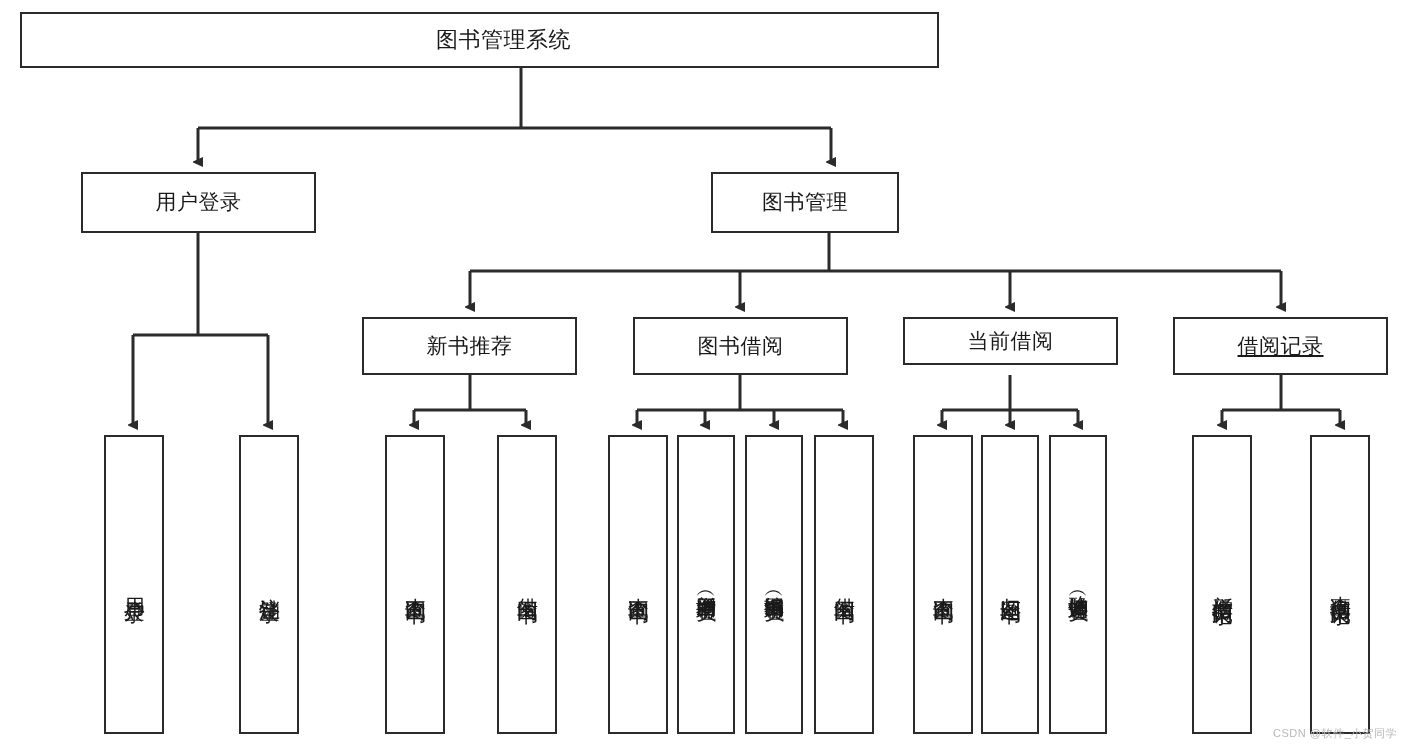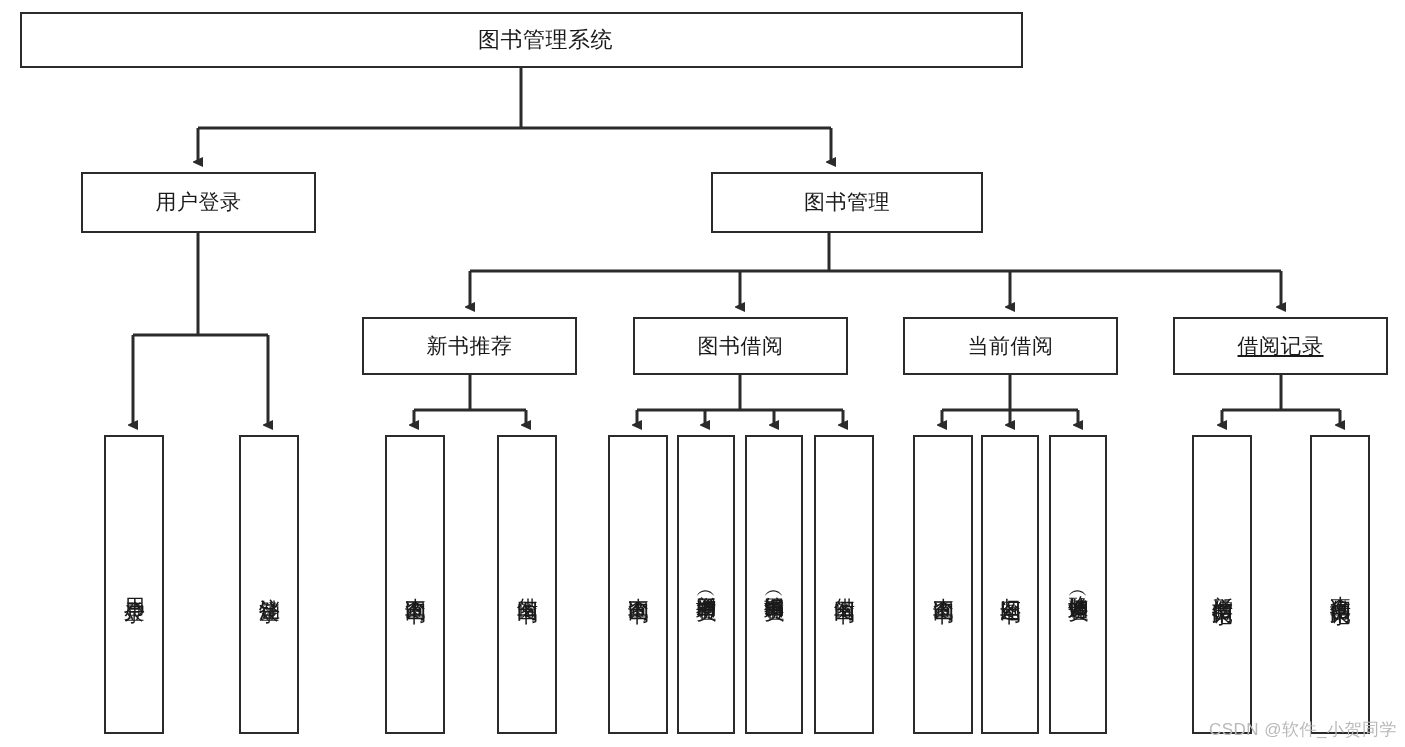--- a/index.html
+++ b/index.html
@@ -56,21 +56,21 @@
     text-align: center;
   }
   .node.leaf.tall .label {
     font-size: 20px;
     letter-spacing: 1px;
   }
   .watermark {
     position: absolute;
     right: 8px;
     bottom: 6px;
-    font-size: 17px;
+    font-size: 11px;
     color: #b9b9b9;
     letter-spacing: 0.5px;
     z-index: 5;
     white-space: nowrap;
   }
 </style>
 </head>
 <body>
 
 <div id="canvas">
@@ -119,38 +119,38 @@
       <path d="M1010,410 L1010,425" marker-end="url(#arrow)"></path>
       <path d="M1078,410 L1078,425" marker-end="url(#arrow)"></path>
 
       <path d="M1281,375 L1281,410"></path>
       <path d="M1222,410 L1340,410"></path>
       <path d="M1222,410 L1222,425" marker-end="url(#arrow)"></path>
       <path d="M1340,410 L1340,425" marker-end="url(#arrow)"></path>
     </g>
   </svg>
 
-  <div class="node root" style="left:20px; top:12px; width:1003px; height:56px;padding-left:48px;">
+  <div class="node root" style="left:20px; top:12px; width:919px; height:56px;padding-left:48px;">
     <span class="label">图书管理系统</span>
   </div>
 
   <div class="node" style="left:81px; top:172px; width:235px; height:61px;">
     <span class="label">用户登录</span>
   </div>
-  <div class="node" style="left:711px; top:172px; width:272px; height:61px;justify-content:center;">
+  <div class="node" style="left:711px; top:172px; width:188px; height:61px;justify-content:center;">
     <span class="label">图书管理</span>
   </div>
 
   <div class="node" style="left:633px; top:317px; width:215px; height:58px;">
     <span class="label">图书借阅</span>
   </div>
   <div class="node" style="left:362px; top:317px; width:215px; height:58px;">
     <span class="label">新书推荐</span>
   </div>
-  <div class="node" style="left:903px; top:317px; width:215px; height:58px;">
+  <div class="node" style="left:903px; top:317px; width:215px; height:48px;">
     <span class="label">当前借阅</span>
   </div>
   <div class="node" style="left:1173px; top:317px; width:215px; height:58px;text-decoration:underline;">
     <span class="label">借阅记录</span>
   </div>
 
   <div class="node leaf" style="left:104px; top:435px; width:60px; height:299px;">
     <span class="label">用户登录</span>
   </div>
   <div class="node leaf" style="left:239px; top:435px; width:60px; height:299px;">

